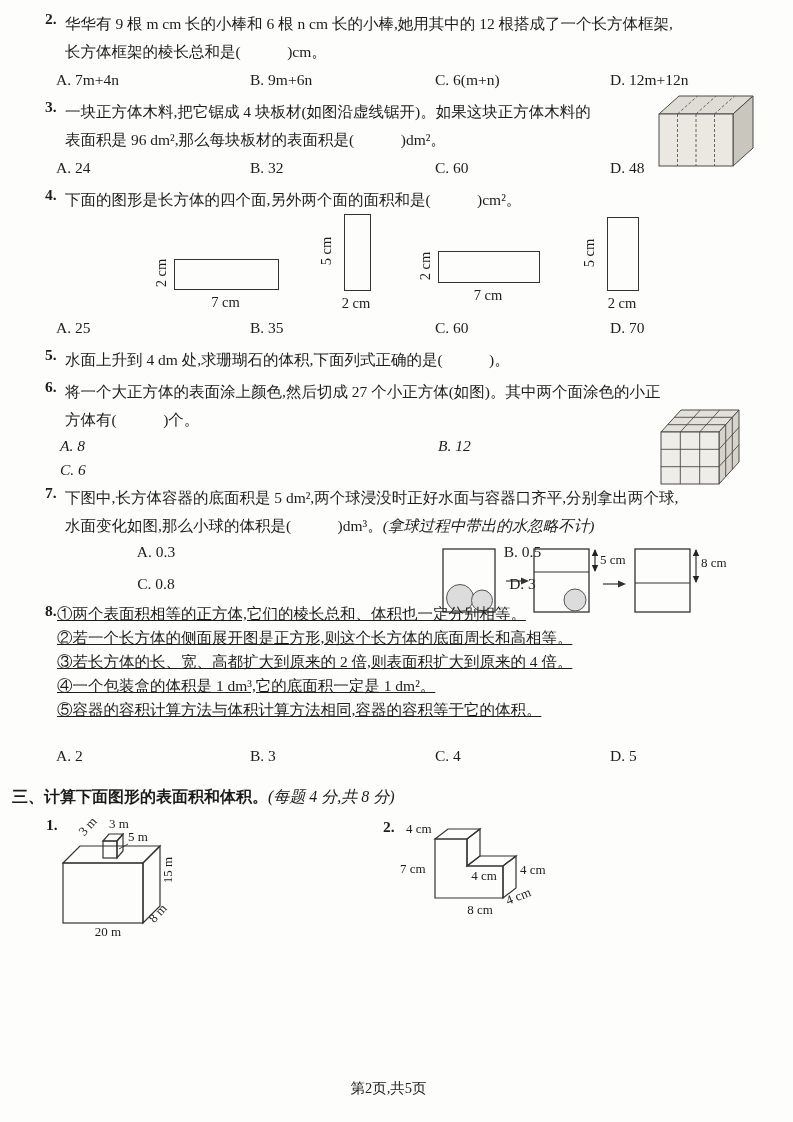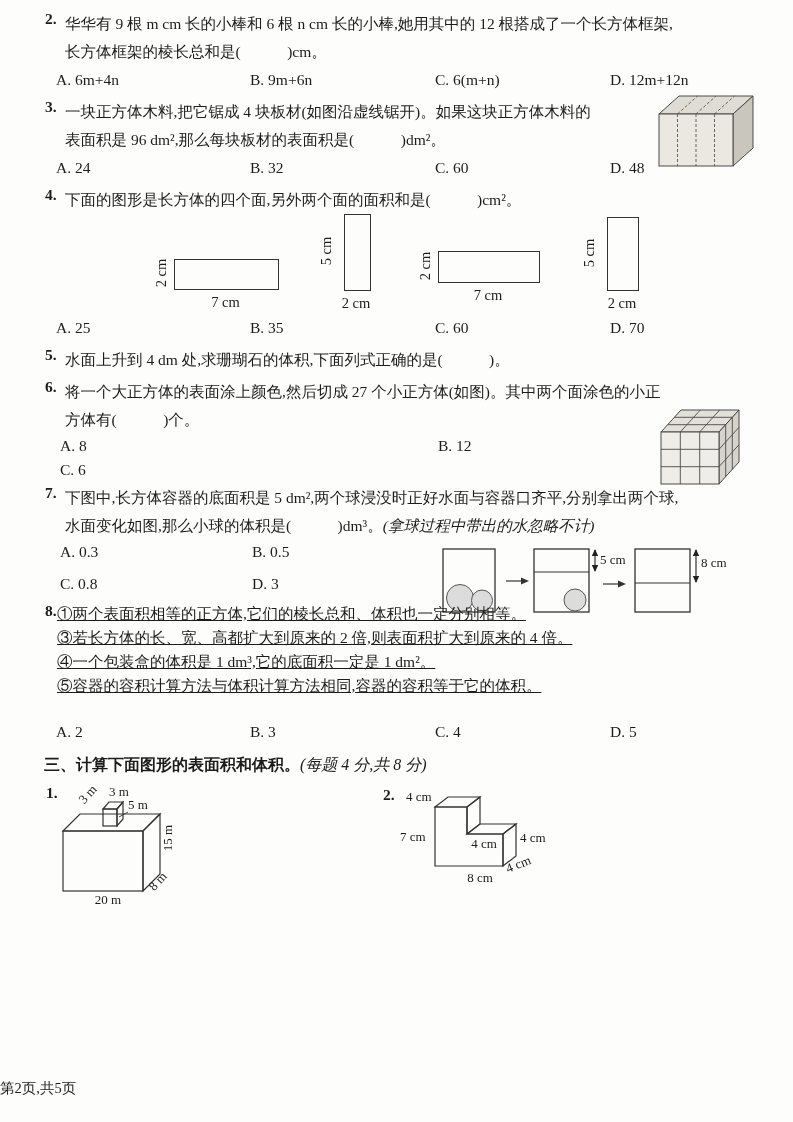--- a/index.html
+++ b/index.html
@@ -8,46 +8,46 @@
     font-family:"Liberation Serif","DejaVu Serif",serif;
     color:#1c1c1c;background:#ffffff;
   }
   .sheet{position:relative;width:793px;height:1122px;overflow:hidden;background:#fdfdfb;}
   .content{position:absolute;left:0;top:10px;width:793px;}
   .q{position:relative;padding-left:65px;font-size:15.5px;}
   .qnum{position:absolute;left:45px;top:0;font-weight:bold;}
   .qline{line-height:28px;white-space:nowrap;}
   .kai{font-style:italic;}
   .opts4{display:grid;grid-template-columns:194px 185px 175px auto;margin-left:-9px;line-height:28px;white-space:nowrap;}
-  .opts2a{display:grid;grid-template-columns:378px auto;margin-left:-5px;line-height:24px;white-space:nowrap;}
-  .opts2b{display:grid;grid-template-columns:192px auto;margin-left:-5px;line-height:24px;white-space:nowrap;}
+  .opts2a{display:grid;grid-template-columns:378px auto;margin-left:-5px;line-height:24px;white-space:nowrap;font-style:italic;}
+  .opts2b{display:grid;grid-template-columns:192px auto;margin-left:-5px;line-height:24px;white-space:nowrap;text-align:center;}
   .stmt{line-height:24px;margin-left:-8px;white-space:nowrap;text-decoration:underline;}
   .figrow4{position:relative;height:100px;}
   .rect{position:absolute;border:1px solid #333;background:#fdfdfb;}
   .vlabel{position:absolute;width:36px;text-align:center;transform:rotate(-90deg);font-size:14.5px;line-height:20px;}
   .hlabel{position:absolute;text-align:center;font-size:14.5px;line-height:20px;}
   .absfig{position:absolute;}
-  .sechead{padding-left:44px;font-size:16px;line-height:30px;margin-top:4px;white-space:nowrap;}
+  .sechead{padding-left:12px;font-size:16px;line-height:30px;margin-top:12px;white-space:nowrap;}
   .secfigs{position:relative;height:165px;margin-top:4px;}
   .fignum{position:absolute;font-weight:bold;font-size:15.5px;}
-  .footer{position:absolute;left:0;right:16px;bottom:24px;font-size:14.5px;color:#222;}
+  .footer{position:absolute;left:0;right:16px;bottom:24px;text-align:center;font-size:14.5px;color:#222;}
   svg text{font-family:"Liberation Serif","DejaVu Serif",serif;fill:#1c1c1c;}
 </style>
 </head>
 <body>
 
 <div class="sheet">
 <div class="content">
 
   <div class="q" style="margin-bottom:4px;">
     <span class="qnum">2.</span>
     <div class="qline">华华有 9 根 m cm 长的小棒和 6 根 n cm 长的小棒,她用其中的 12 根搭成了一个长方体框架,</div>
     <div class="qline">长方体框架的棱长总和是(　　　)cm。</div>
     <div class="opts4">
-      <span>A. 6m+4n</span>
+      <span>A. 7m+4n</span>
       <span>B. 9m+6n</span>
       <span>C. 6(m+n)</span>
       <span>D. 12m+12n</span>
     </div>
   </div>
 
   <div class="q" style="margin-bottom:4px;">
     <span class="qnum">3.</span>
     <svg class="absfig" style="right:30px;top:-10px;" width="112" height="84" viewBox="0 0 112 84">
       <polygon points="8,26 28,8 102,8 82,26" fill="#dfdcd4" stroke="#4a4a4a" stroke-width="1"></polygon>
@@ -177,20 +177,21 @@
     </div>
     <div class="opts2b" style="margin-top:8px;">
       <span>C. 0.8</span>
       <span>D. 3</span>
     </div>
   </div>
 
   <div class="q" style="margin-top:6px;">
     <span class="qnum">8.</span>
     <div class="stmt">①两个表面积相等的正方体,它们的棱长总和、体积也一定分别相等。</div>
+    <div class="stmt">②若一个长方体的侧面展开图是正方形,则这个长方体的底面周长和高相等。</div>
     <div class="stmt">③若长方体的长、宽、高都扩大到原来的 2 倍,则表面积扩大到原来的 4 倍。</div>
     <div class="stmt">④一个包装盒的体积是 1 dm³,它的底面积一定是 1 dm²。</div>
     <div class="stmt">⑤容器的容积计算方法与体积计算方法相同,容器的容积等于它的体积。</div>
     <div class="opts4" style="margin-top:20px;">
       <span>A. 2</span>
       <span>B. 3</span>
       <span>C. 4</span>
       <span>D. 5</span>
     </div>
   </div>

